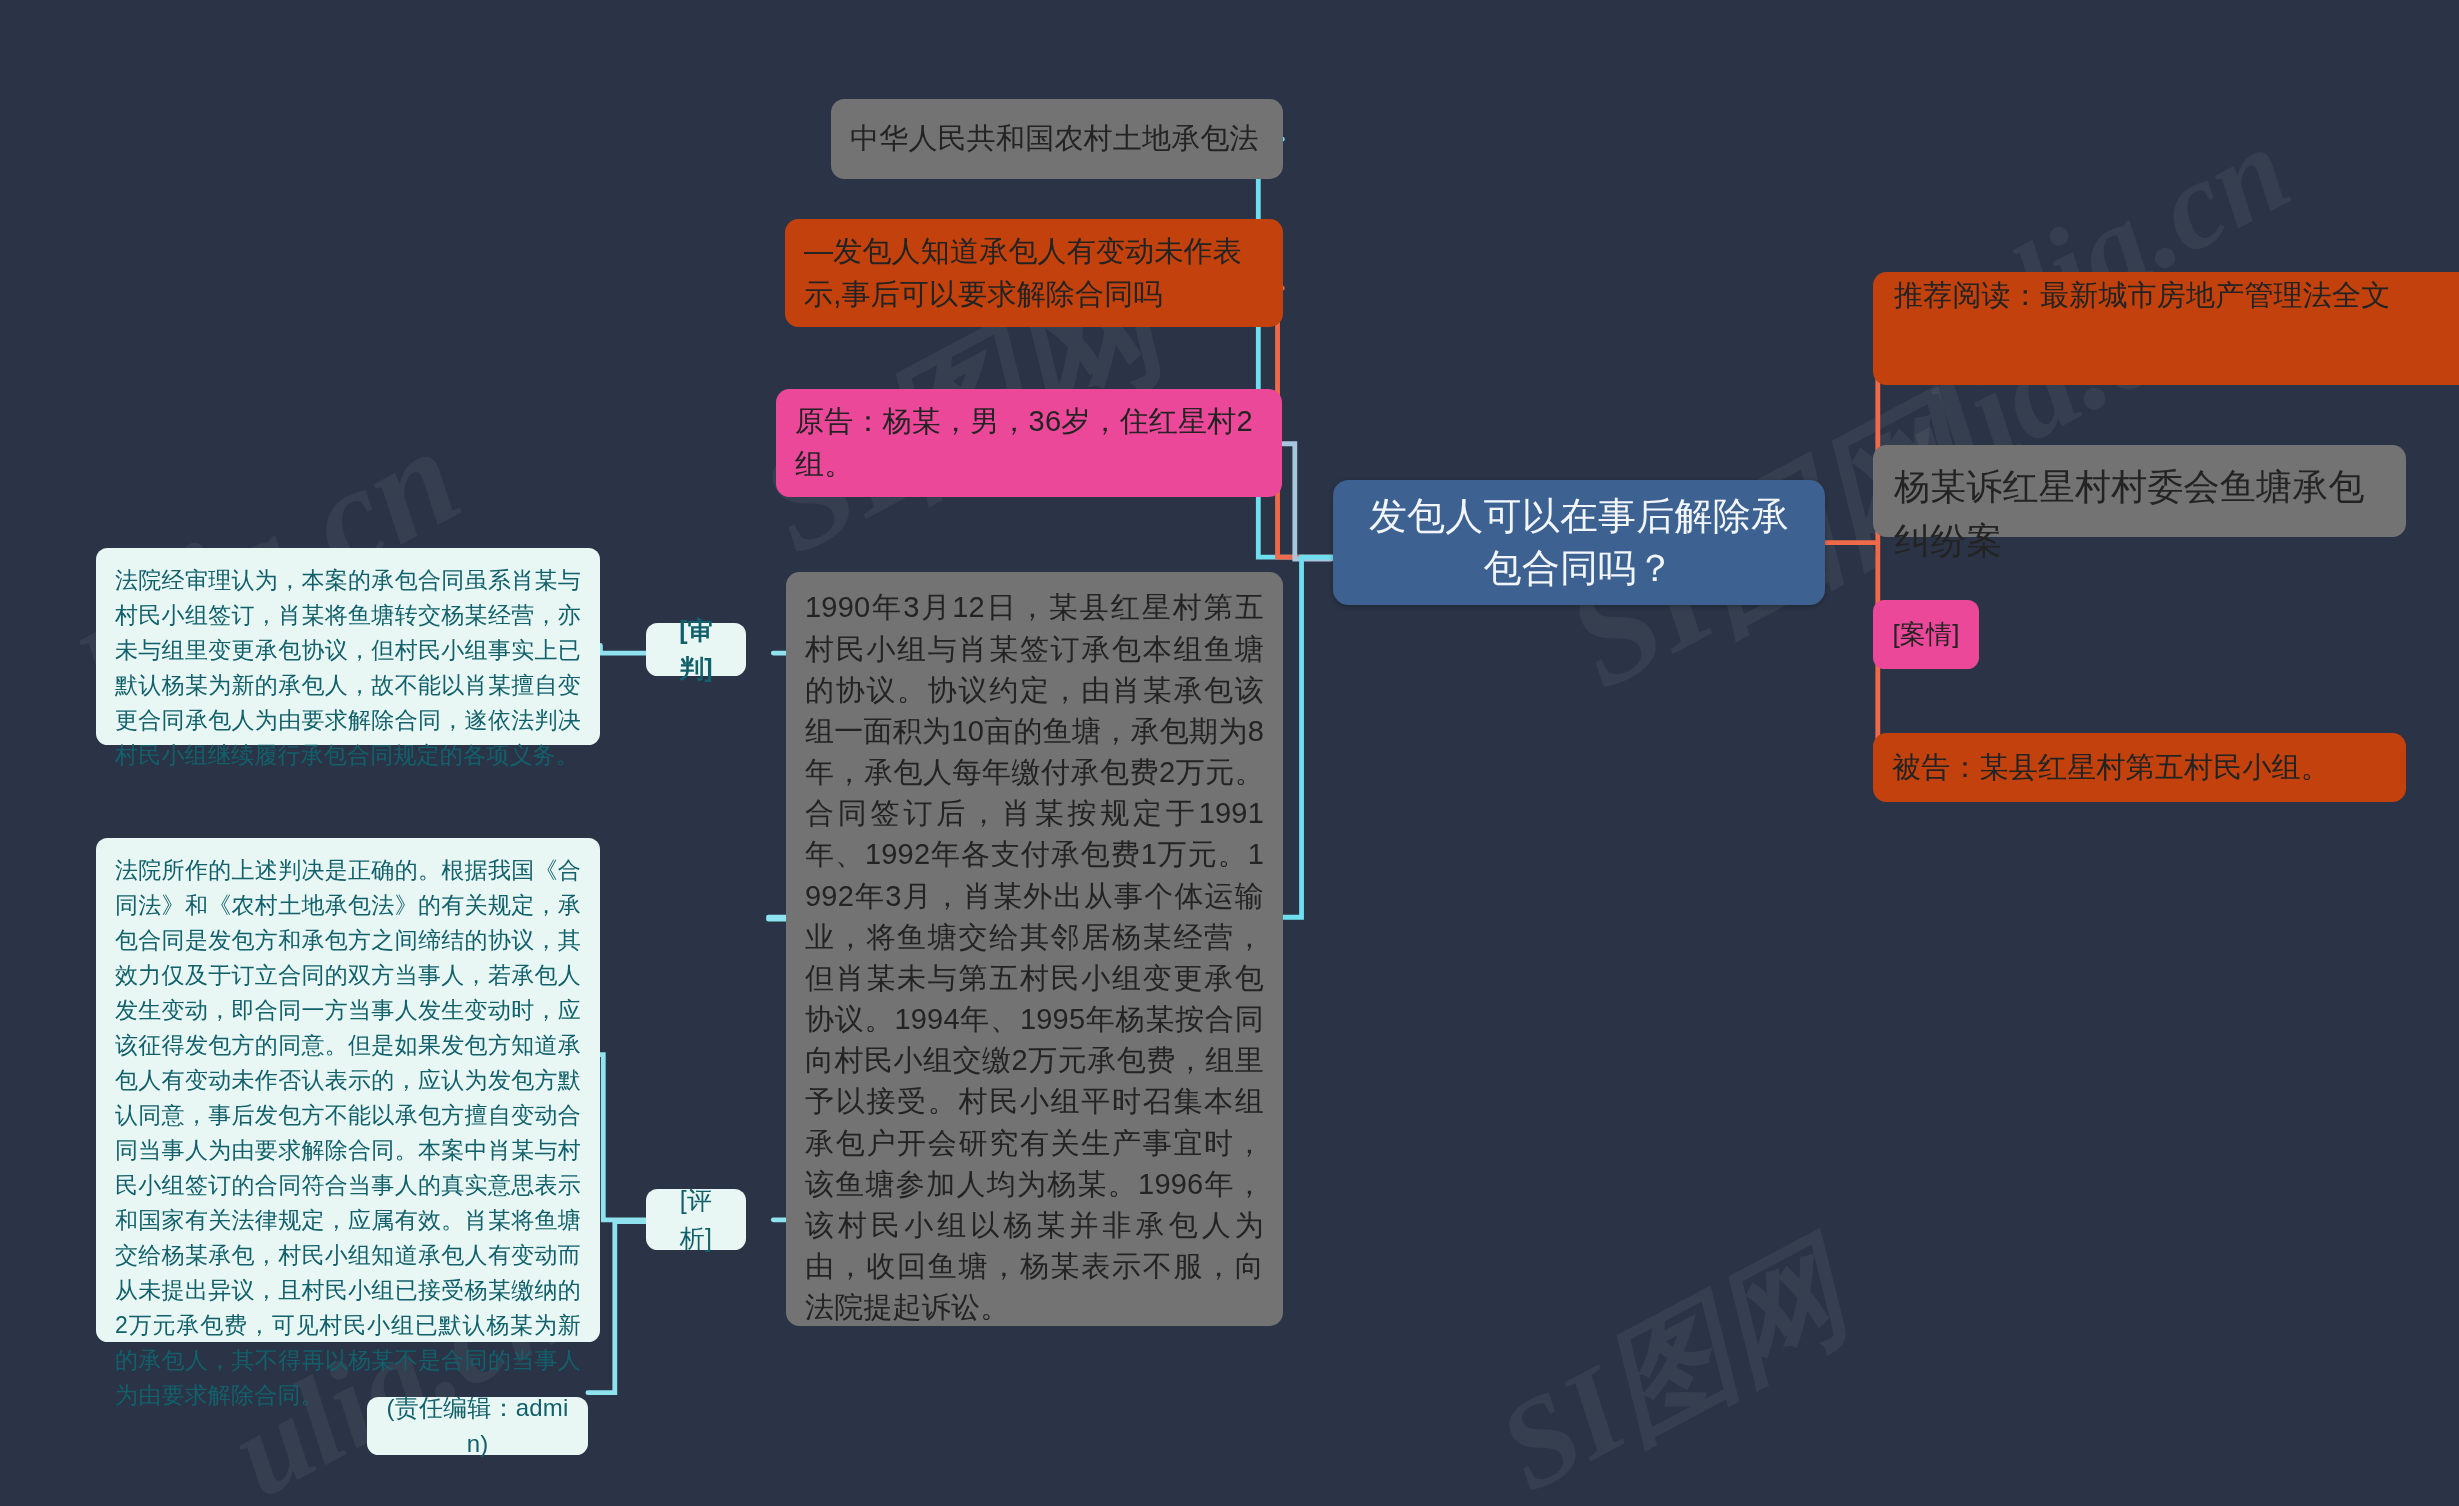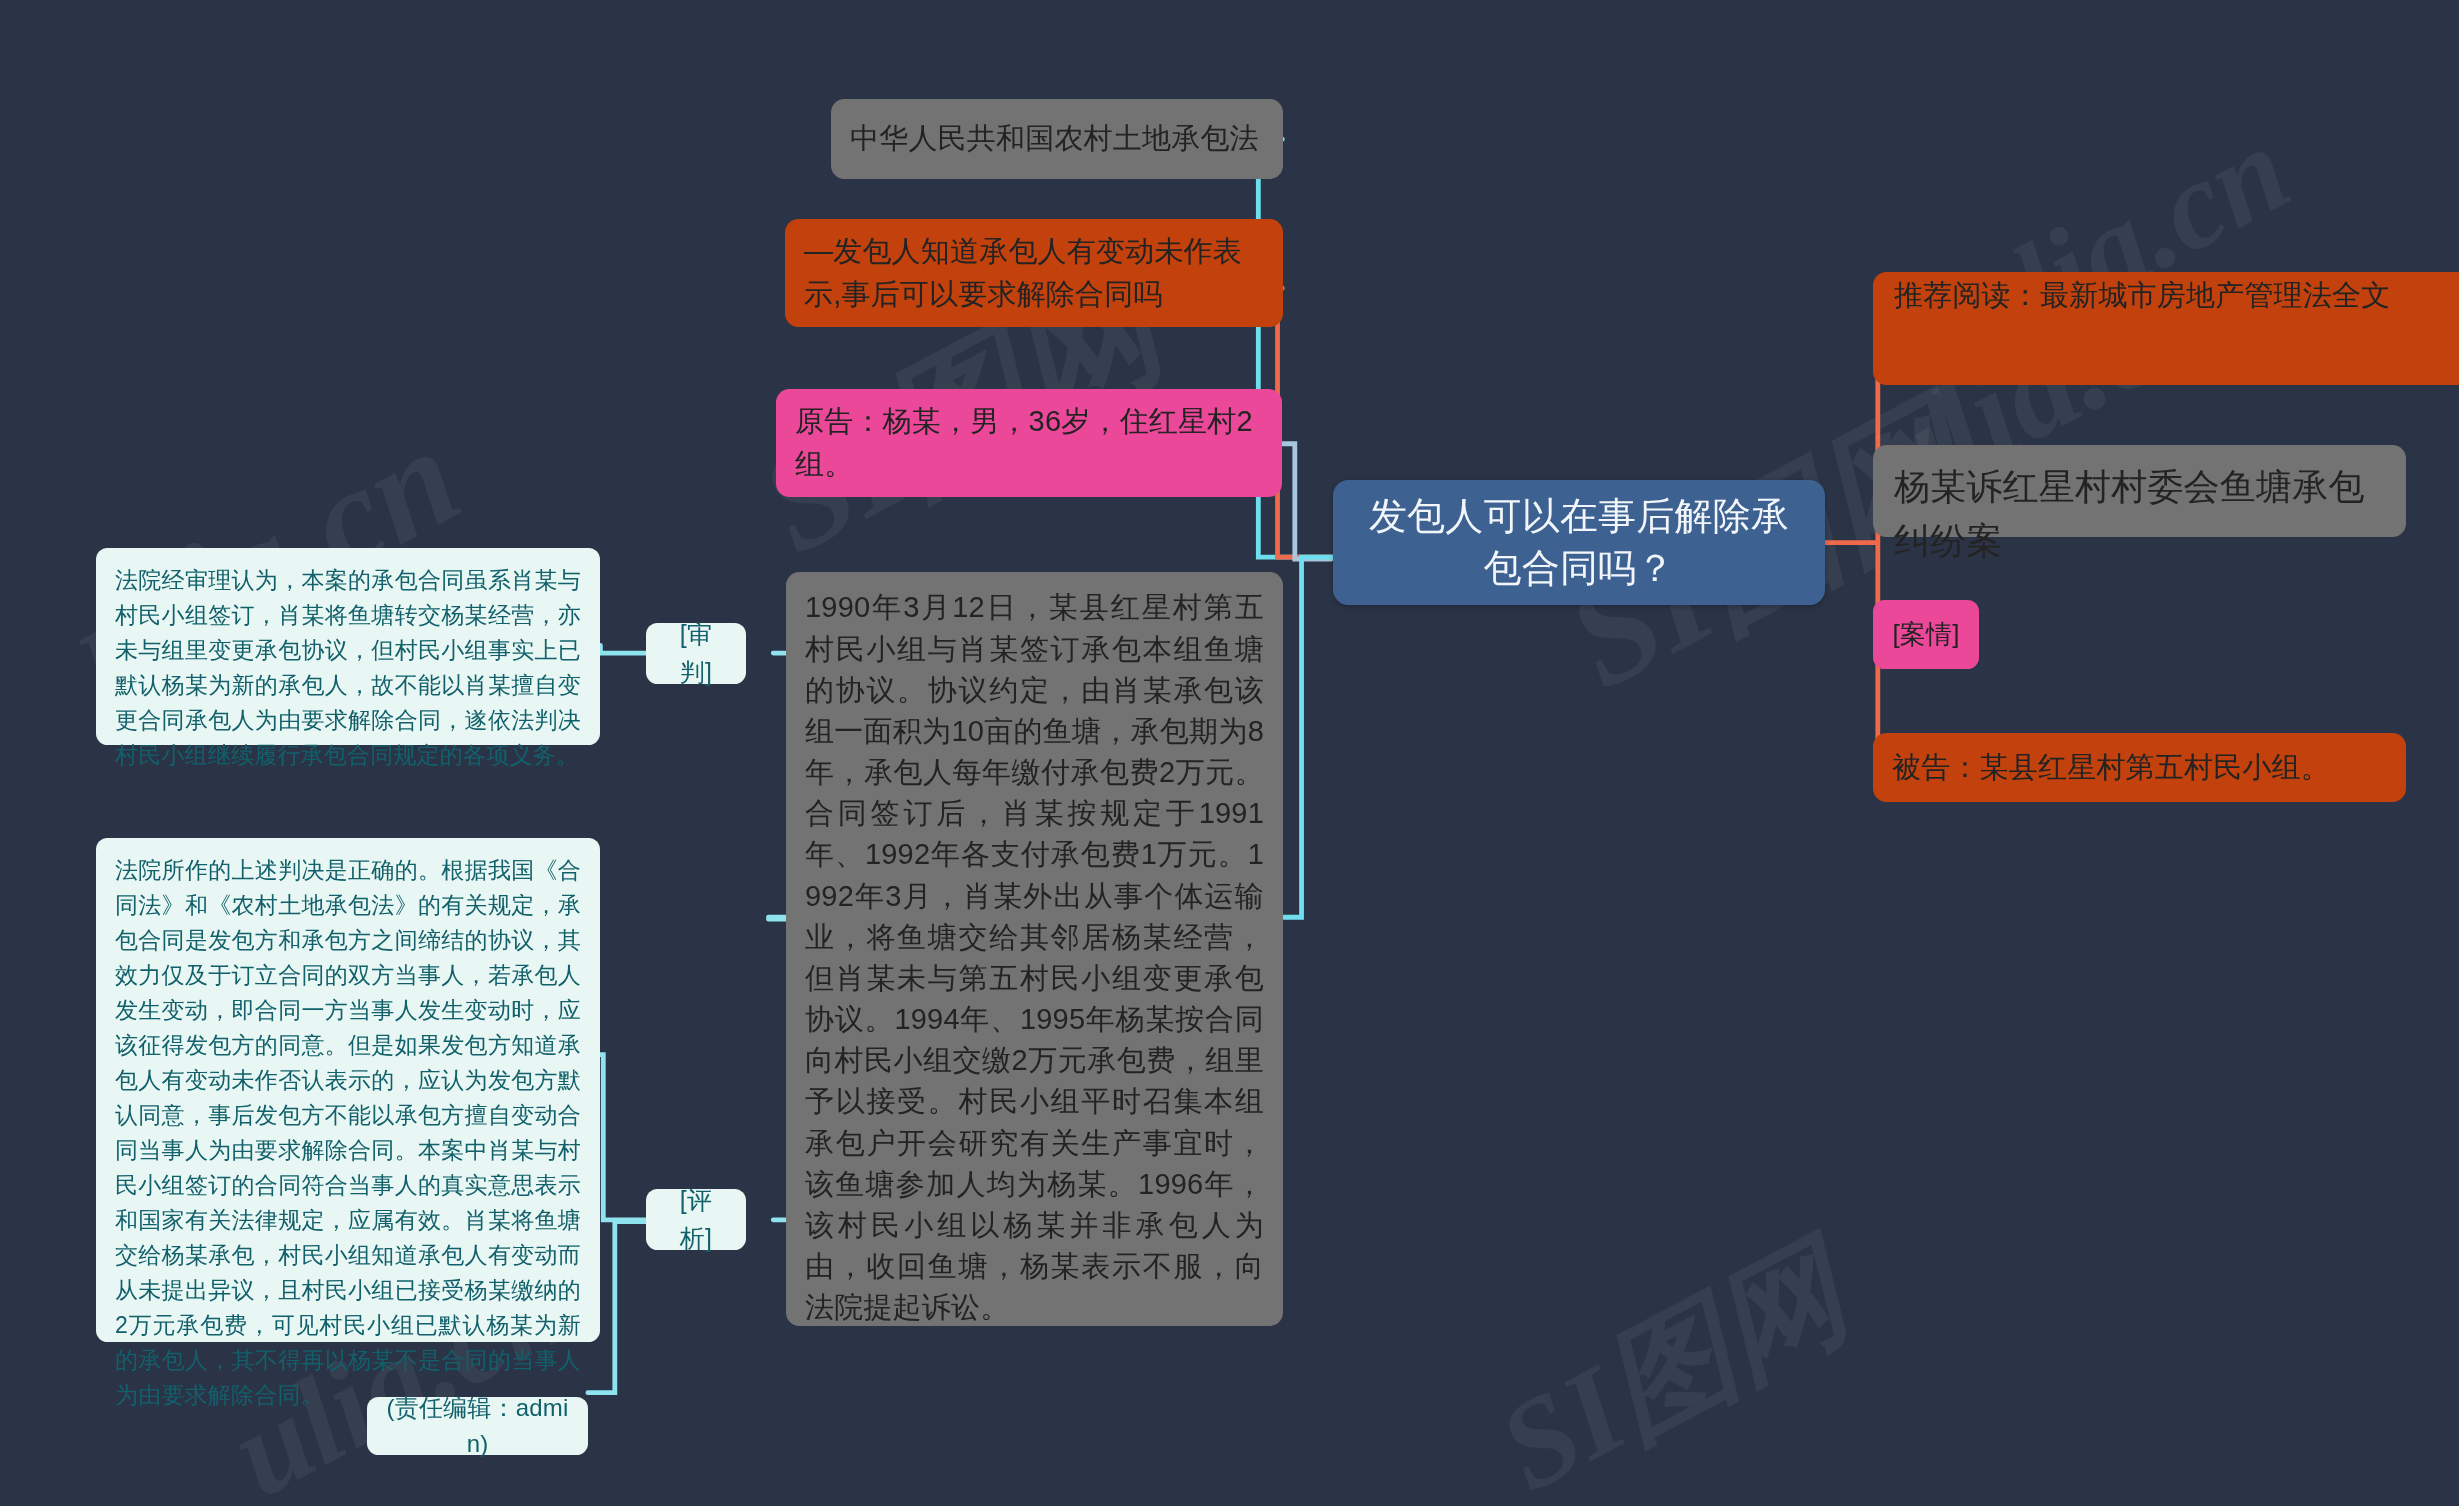--- a/index.html
+++ b/index.html
@@ -117,21 +117,21 @@
   </div>
 
   <div class="node c-steel" style="left:776px; top:389px; width:506px; height:108px; font-size:29px;">
     <span class="n-txt">原告：杨某，男，36岁，住红星村2组。</span>
   </div>
 
   <div class="node c-teal" style="left:786px; top:572px; width:497px; height:754px; font-size:29px; align-items:flex-start; padding:15.4px 19px; line-height:1.42; text-align:justify;">
     <span class="n-txt">1990年3月12日，某县红星村第五村民小组与肖某签订承包本组鱼塘的协议。协议约定，由肖某承包该组一面积为10亩的鱼塘，承包期为8年，承包人每年缴付承包费2万元。合同签订后，肖某按规定于1991年、1992年各支付承包费1万元。1992年3月，肖某外出从事个体运输业，将鱼塘交给其邻居杨某经营，但肖某未与第五村民小组变更承包协议。1994年、1995年杨某按合同向村民小组交缴2万元承包费，组里予以接受。村民小组平时召集本组承包户开会研究有关生产事宜时，该鱼塘参加人均为杨某。1996年，该村民小组以杨某并非承包人为由，收回鱼塘，杨某表示不服，向法院提起诉讼。</span>
   </div>
 
-  <div class="node c-mint" style="left:646px; top:623px; width:100px; height:61px; font-size:25px; justify-content:center; border-radius:11.5px;">
+  <div class="node c-mint" style="left:646px; top:623px; width:100px; height:53px; font-size:25px; justify-content:center; border-radius:11.5px;font-weight:bold;">
     <span class="n-txt" style="text-align:center;">[审判]</span>
   </div>
 
   <div class="node c-mint" style="left:96px; top:548px; width:504px; height:197px; font-size:23px; align-items:flex-start; padding:15.4px 19px; line-height:1.52; text-align:justify; border-radius:11.5px;">
     <span class="n-txt">法院经审理认为，本案的承包合同虽系肖某与村民小组签订，肖某将鱼塘转交杨某经营，亦未与组里变更承包协议，但村民小组事实上已默认杨某为新的承包人，故不能以肖某擅自变更合同承包人为由要求解除合同，遂依法判决村民小组继续履行承包合同规定的各项义务。</span>
   </div>
 
   <div class="node c-mint" style="left:646px; top:1189px; width:100px; height:61px; font-size:25px; justify-content:center; border-radius:11.5px;">
     <span class="n-txt" style="text-align:center;">[评析]</span>
   </div>

